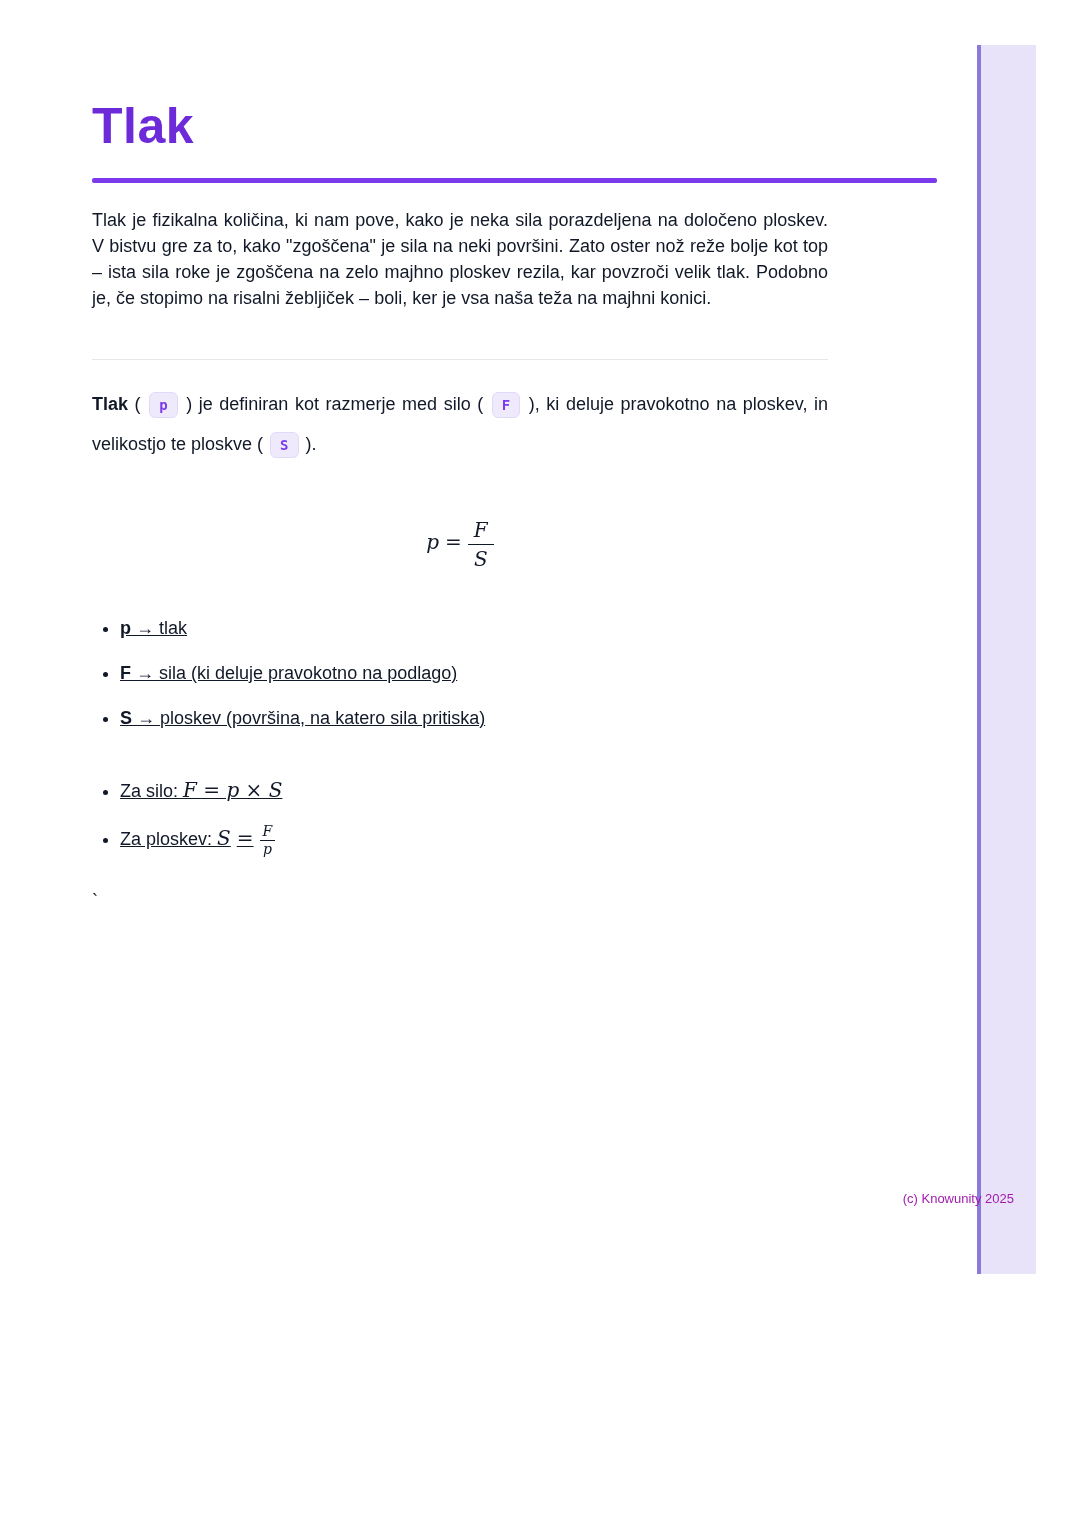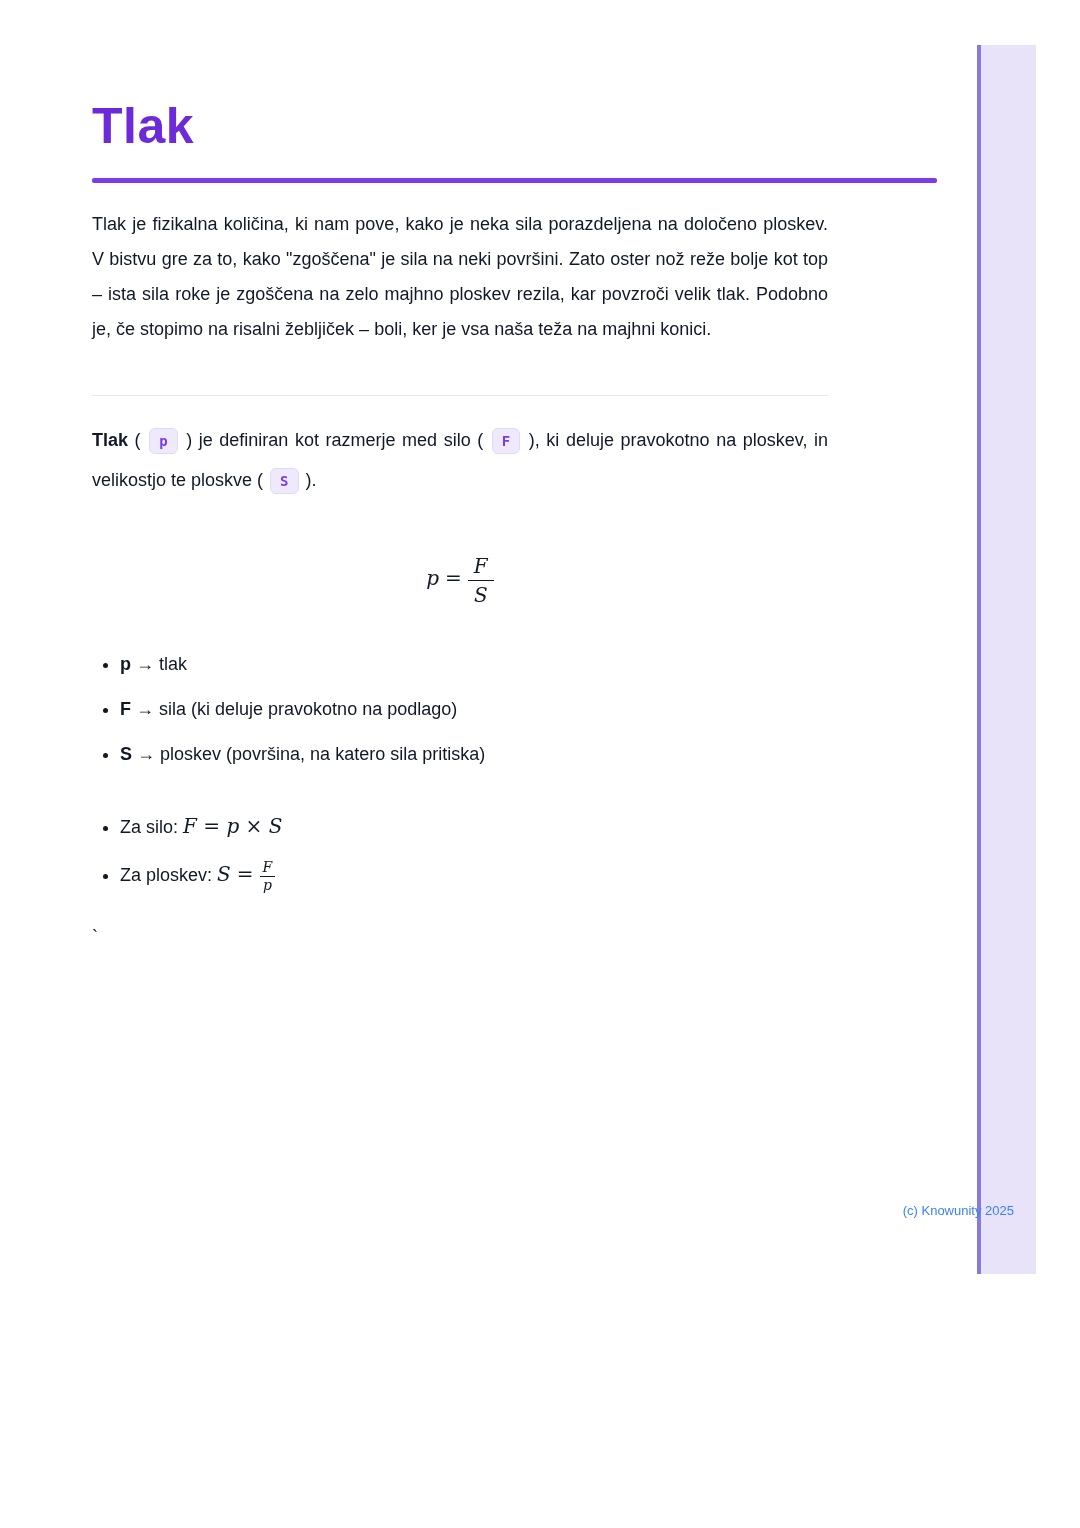--- a/index.html
+++ b/index.html
@@ -58,21 +58,21 @@
     font-size: 27px;
     line-height: 32px;
     font-weight: 700;
     color: #7b5be6;
     width: 736px;
   }
   .body-text {
     margin: 24px 0 0 0;
     width: 736px;
     font-size: 18px;
-    line-height: 35px;
+    line-height: 26px;
     color: #111827;
   }
   .justified {
     text-align: justify;
   }
   .divider {
     margin: 48px 0 0 0;
     width: 736px;
     height: 1px;
     background: #e5e5ea;
@@ -129,20 +129,21 @@
   .bullet-list {
     margin: 42px 0 0 0;
     padding: 0 0 0 28px;
     width: 710px;
   }
   .bullet-list li {
     font-size: 18px;
     line-height: 30px;
     margin-bottom: 15px;
     color: #111827;
+    text-decoration: underline;
   }
   .bullet-list li:last-child {
     margin-bottom: 0;
   }
   .term {
     font-weight: 700;
   }
   .derived-list li {
     margin-bottom: 17px;
   }
@@ -163,23 +164,23 @@
     padding: 1px 3px 0 3px;
   }
   .stray {
     margin: 34px 0 0 0;
     font-size: 18px;
     color: #111827;
   }
   .footer-credit {
     position: absolute;
     right: 66px;
-    bottom: 56px;
+    bottom: 68px;
     font-size: 13px;
-    color: #3b82f6;
+    color: #a21caf;
     z-index: 2;
   }
 </style>
 </head>
 <body>
 
 <div class="page">
 
   <div class="side-strip"></div>
   <div class="side-strip-line"></div>

